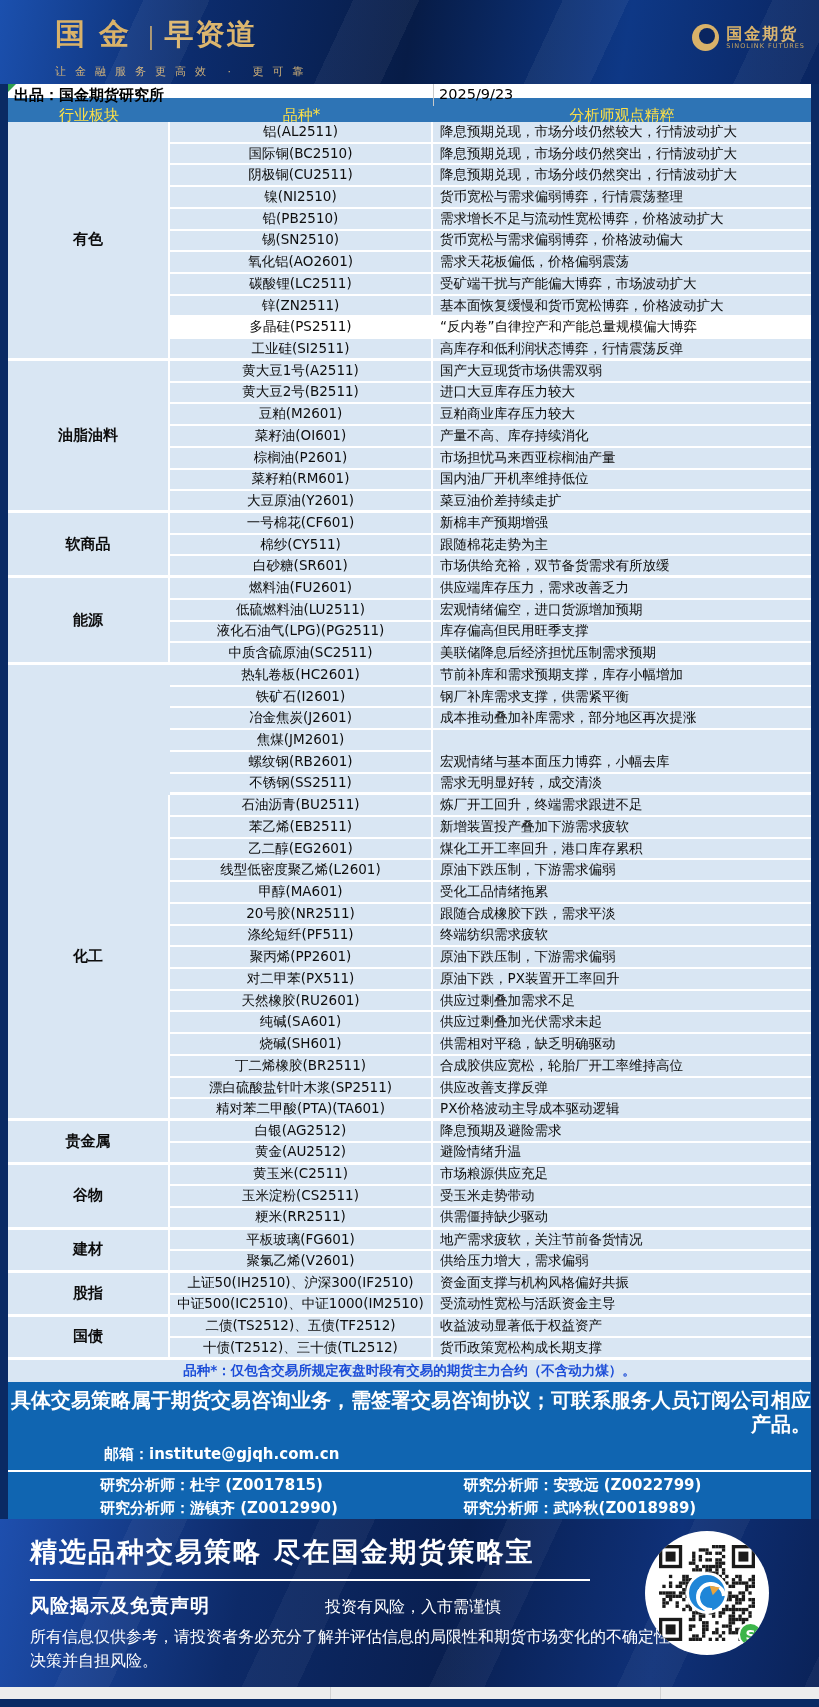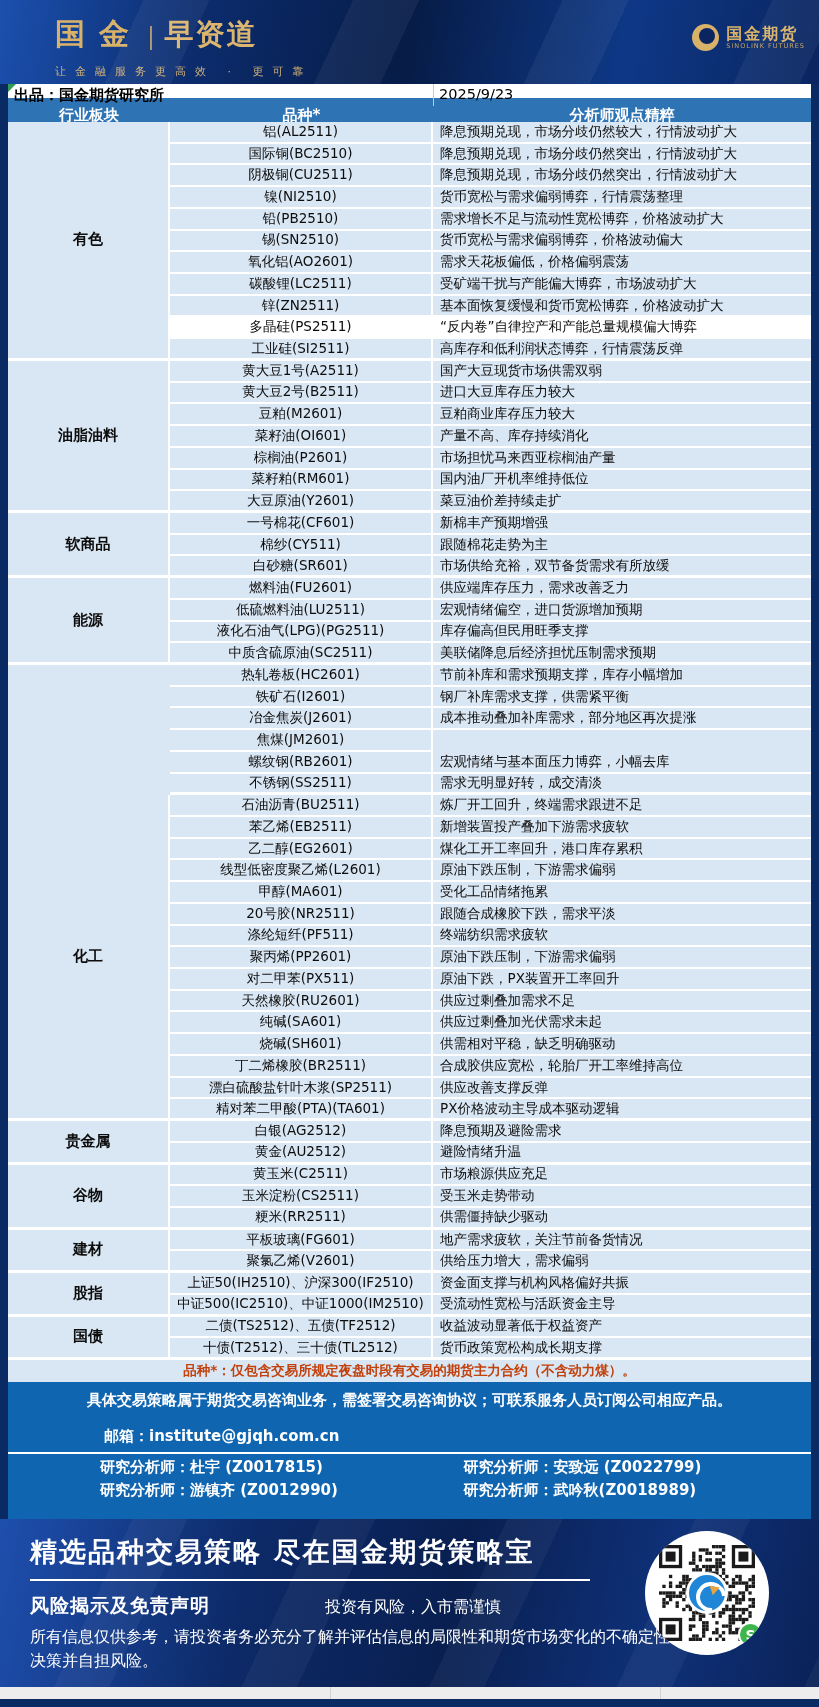--- a/index.html
+++ b/index.html
@@ -36,40 +36,40 @@
   .meta-bar::before { content:""; position:absolute; left:0; top:0;
     border-left:8px solid #2f9e4f; border-bottom:8px solid transparent; }
   .publisher { position:absolute; left:6px; top:2px; font-size:15px; font-weight:700; color:#000; }
   .meta-div { position:absolute; left:425px; top:0; width:1px; height:22px; background:#c9c9c9; }
   .report-date { position:absolute; left:431px; top:2px; font-size:14.5px; color:#000; }
 
   
   .thead { margin:0 8px; height:24px; background:#2e74b5; display:grid;
     grid-template-columns:162px 263px 1fr; }
   .thead div { display:flex; align-items:center; justify-content:center;
-    color:#ffffff; font-size:15px; font-weight:700;margin-top:8px; }
+    color:#fde047; font-size:15px; font-weight:400;margin-top:8px; }
   .tbody { margin:0 8px; height:1238px; display:grid;
     grid-template-columns:162px 263px 1fr; grid-template-rows:repeat(57,1fr);
     background:#d9e6f3; }
   .cell { background:#d9e6f3; color:#0d0d0d; overflow:hidden; }
   .sector { grid-column:1; display:flex; align-items:center; justify-content:center;
     font-size:15px; font-weight:700; border-right:2px solid #fff; border-bottom:3px solid #fff; }
   .variety { grid-column:2; display:flex; align-items:center; justify-content:center;
     font-size:13.5px; white-space:nowrap; border-right:2px solid #fff; border-bottom:2px solid #fff; }
   .view { grid-column:3; display:flex; align-items:center; padding-left:7px;
     font-size:13.5px; white-space:nowrap; border-bottom:2px solid #fff; }
   .hl { background:#ffffff; }
   .grp-end { border-bottom-width:3px; }
   .footnote { margin:0 8px; height:22px; background:#d9e6f3; display:flex;
-    align-items:center; justify-content:center; font-size:13.5px; font-weight:700; color:#c2410c; }
+    align-items:center; justify-content:center; font-size:13.5px; font-weight:700; color:#1d4ed8; }
 
   
   .subscribe { margin:0 8px; height:137px; background:#1065b1; color:#fff; padding-top:6px; }
-  .sub-line1 { text-align:center; font-size:15px; font-weight:700; line-height:24px; }
-  .sub-email { padding-left:96px; font-size:15px; font-weight:700; line-height:24px; margin-top:12px; }
+  .sub-line1 { text-align:right; font-size:20px; font-weight:700; line-height:24px; }
+  .sub-email { padding-left:96px; font-size:15px; font-weight:700; line-height:24px; margin-top:6px; }
   .sub-sep { border-top:2px solid #fff; margin-top:4px; }
   .analysts { display:flex; margin-top:2px; }
   .an-col-left { width:52%; padding-left:92px; }
   .an-col-right { width:48%; padding-left:38px; }
   .an-item { font-size:15px; font-weight:700; line-height:22.5px; white-space:nowrap; }
 
   
   .promo { position:relative; height:168px;
     background:linear-gradient(102deg,#1e4fae 0%,#0d2a68 30%,#091f50 55%,#0f3179 80%,#0a2258 100%);
     color:#fff; padding:16px 0 0 30px; overflow:hidden; }

